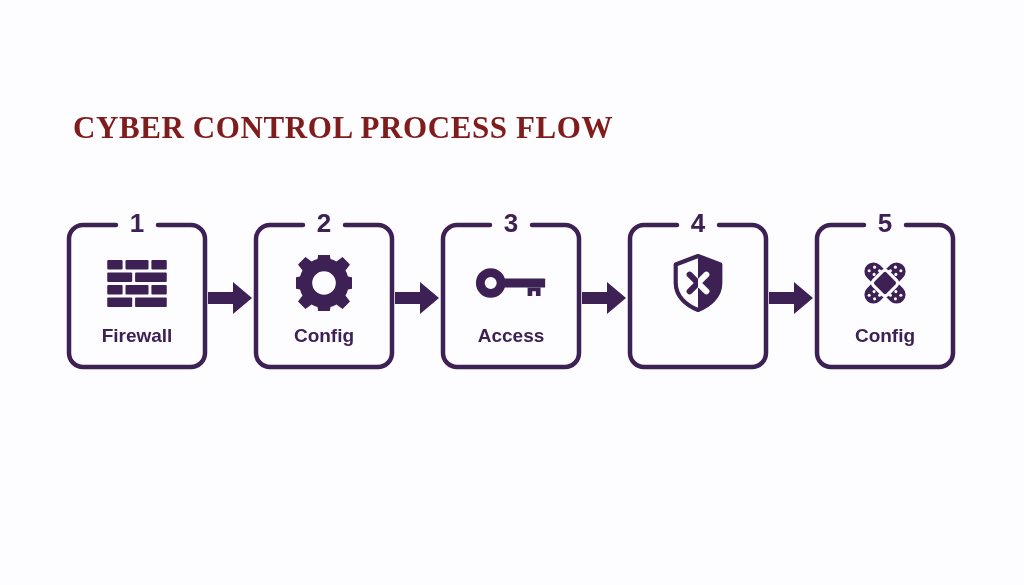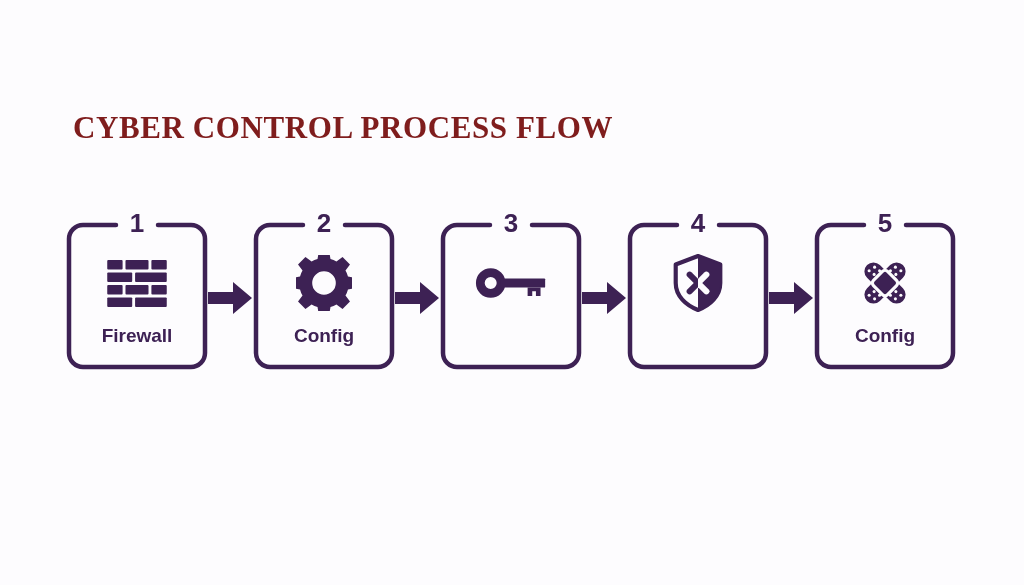--- a/index.html
+++ b/index.html
@@ -205,20 +205,21 @@
       <div class="icon-wrap">
         <svg viewBox="0 0 78 34" width="72" height="32">
           <g fill="#3d2154">
             <path d="M 17 1 A 16 16 0 1 0 17 33 A 16 16 0 1 0 17 1 Z
                      M 17 10.5 A 6.5 6.5 0 1 1 17 23.5 A 6.5 6.5 0 1 1 17 10.5 Z" fill-rule="evenodd"></path>
             <rect x="28" y="12" width="48" height="10" rx="1"></rect>
             <path d="M 57 22 L 57 31 L 62 31 L 62 26 L 66 26 L 66 31 L 71 31 L 71 22 Z"></path>
           </g>
         </svg>
       </div>
+      <div class="step-label">Access</div>
     </div>
 
     <div class="arrow">
       <svg viewBox="0 0 45 34" width="45" height="34">
         <path d="M 0 11 L 25 11 L 25 1 L 44 17 L 25 33 L 25 23 L 0 23 Z" fill="#3d2154"></path>
       </svg>
     </div>
 
     <div class="step">
       <div class="card-frame">

